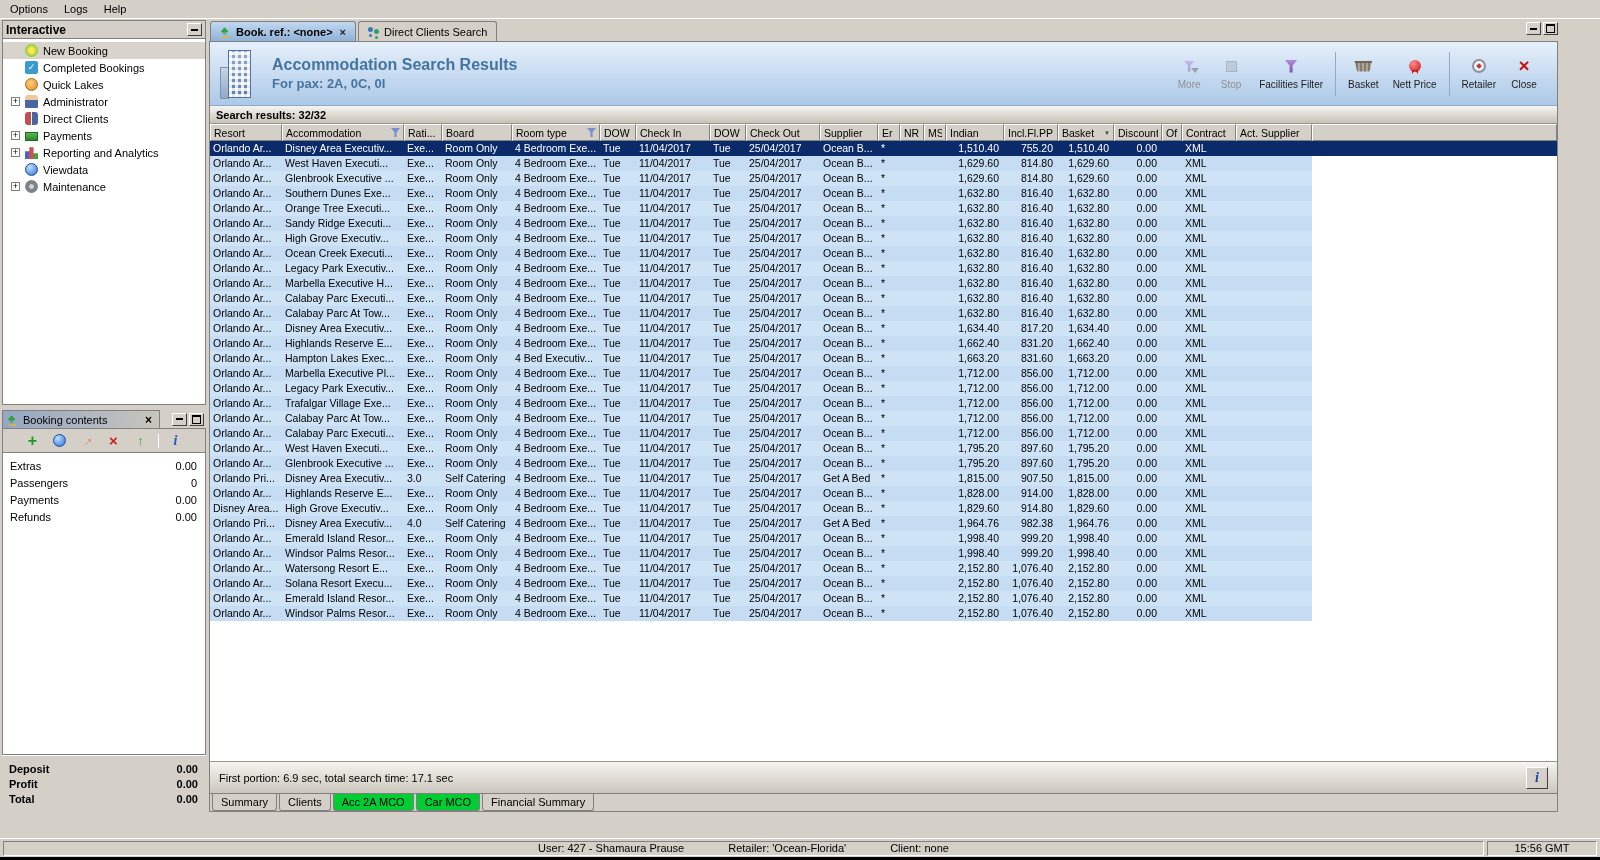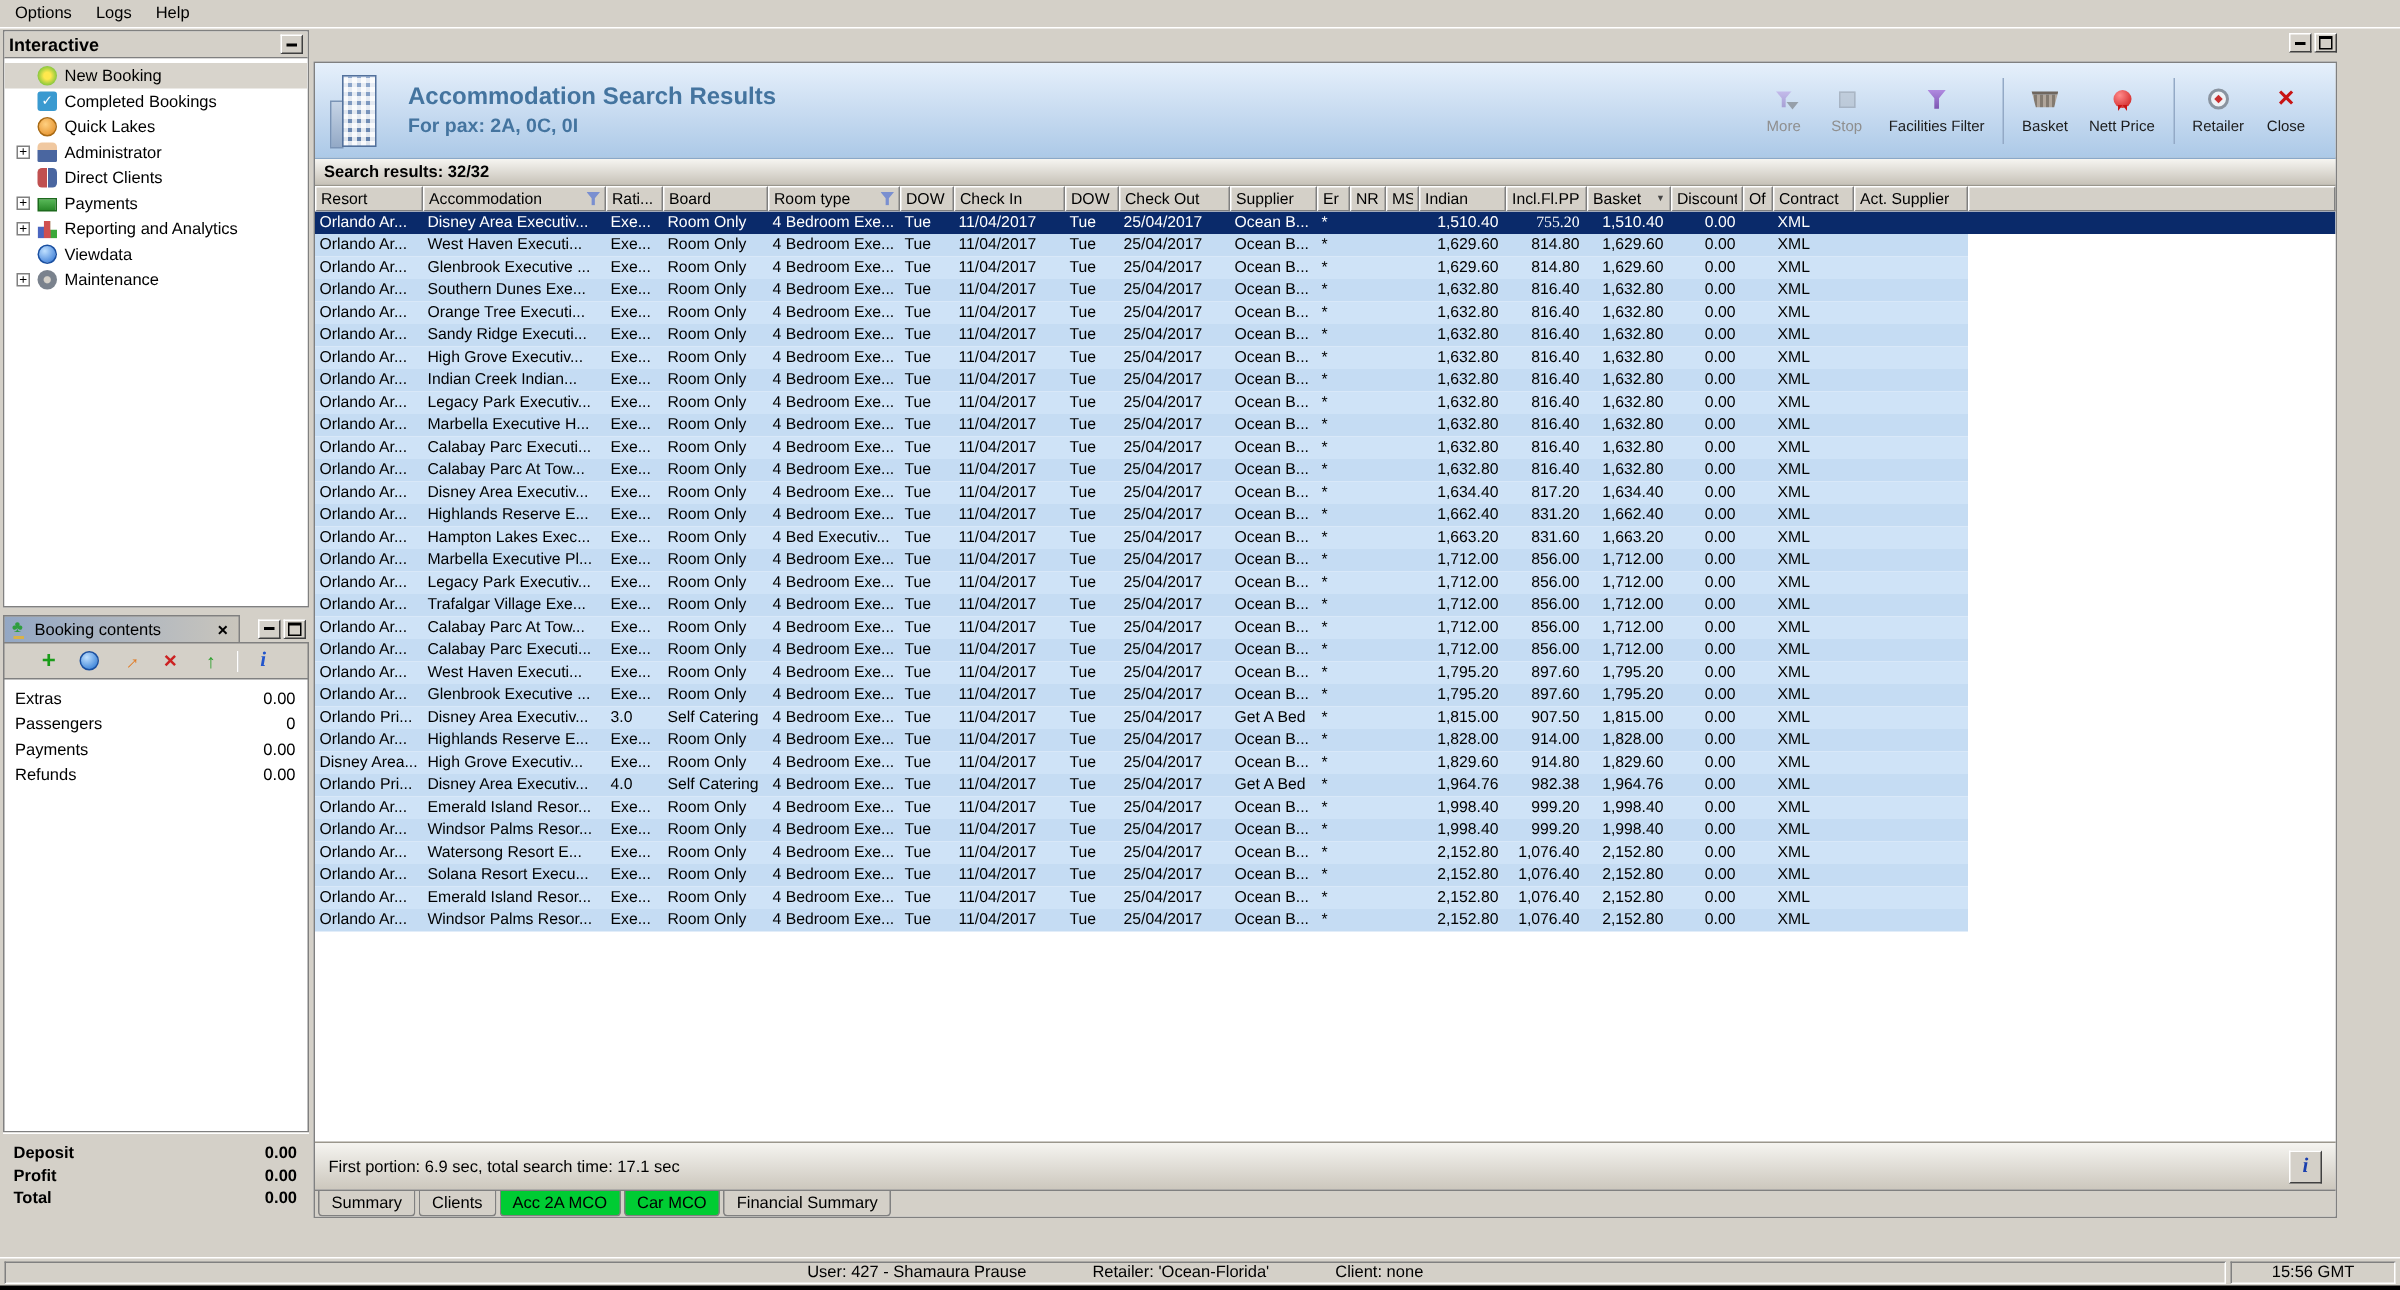--- a/index.html
+++ b/index.html
@@ -276,20 +276,31 @@
             <div class="bk-total-row">
               <span class="bk-lbl">Total</span>
               <span class="bk-val">0.00</span>
             </div>
           </div>
       </div>
     </div>
 
     <div class="main-col">
       <div class="tab-row">
+        <div class="tabs">
+            <div class="tab active">
+              <span class="palm-icon"></span>
+              <span class="tab-lbl">Book. ref.: &lt;none&gt;</span>
+              <span class="tab-close"></span>
+            </div>
+            <div class="tab">
+              <span class="people-icon"></span>
+              <span class="tab-lbl">Direct Clients Search</span>
+            </div>
+          </div>
         <div class="mdi-btns">
           <span class="panel-btn g-dash"></span>
           <span class="panel-btn g-restore"></span>
         </div>
       </div>
 
       <div class="main-panel">
         <div class="head-band">
           <div class="building-icon">
             <span class="building-side"></span>
@@ -424,21 +435,21 @@
               <div class="cell" style="width: 88px;">4 Bedroom Exe...</div>
               <div class="cell" style="width: 36px;">Tue</div>
               <div class="cell" style="width: 74px;">11/04/2017</div>
               <div class="cell" style="width: 36px;">Tue</div>
               <div class="cell" style="width: 74px;">25/04/2017</div>
               <div class="cell" style="width: 58px;">Ocean B...</div>
               <div class="cell" style="width: 22px;">*</div>
               <div class="cell" style="width: 24px;"></div>
               <div class="cell" style="width: 22px;"></div>
               <div class="cell num" style="width: 58px;">1,510.40</div>
-              <div class="cell num" style="width: 54px; font-family: Liberation Serif, serif;">755.20</div>
+              <div class="cell num" style="width: 54px;">755.20</div>
               <div class="cell num" style="width: 56px;">1,510.40</div>
               <div class="cell num" style="width: 48px;">0.00</div>
               <div class="cell" style="width: 20px;"></div>
               <div class="cell" style="width: 54px;">XML</div>
               <div class="cell" style="width: 76px;"></div>
             </div>
             <div class="grid-row alt" style="width: 1102px;">
               <div class="cell" style="width: 72px;">Orlando Ar...</div>
               <div class="cell" style="width: 122px;">West Haven Executi...</div>
               <div class="cell" style="width: 38px;">Exe...</div>
@@ -565,21 +576,21 @@
               <div class="cell num" style="width: 58px;">1,632.80</div>
               <div class="cell num" style="width: 54px;">816.40</div>
               <div class="cell num" style="width: 56px;">1,632.80</div>
               <div class="cell num" style="width: 48px;">0.00</div>
               <div class="cell" style="width: 20px;"></div>
               <div class="cell" style="width: 54px;">XML</div>
               <div class="cell" style="width: 76px;"></div>
             </div>
             <div class="grid-row alt" style="width: 1102px;">
               <div class="cell" style="width: 72px;">Orlando Ar...</div>
-              <div class="cell" style="width: 122px;">Indian Creek Indian...</div>
+              <div class="cell" style="width: 122px;">Ocean Creek Executi...</div>
               <div class="cell" style="width: 38px;">Exe...</div>
               <div class="cell" style="width: 70px;">Room Only</div>
               <div class="cell" style="width: 88px;">4 Bedroom Exe...</div>
               <div class="cell" style="width: 36px;">Tue</div>
               <div class="cell" style="width: 74px;">11/04/2017</div>
               <div class="cell" style="width: 36px;">Tue</div>
               <div class="cell" style="width: 74px;">25/04/2017</div>
               <div class="cell" style="width: 58px;">Ocean B...</div>
               <div class="cell" style="width: 22px;">*</div>
               <div class="cell" style="width: 24px;"></div>

